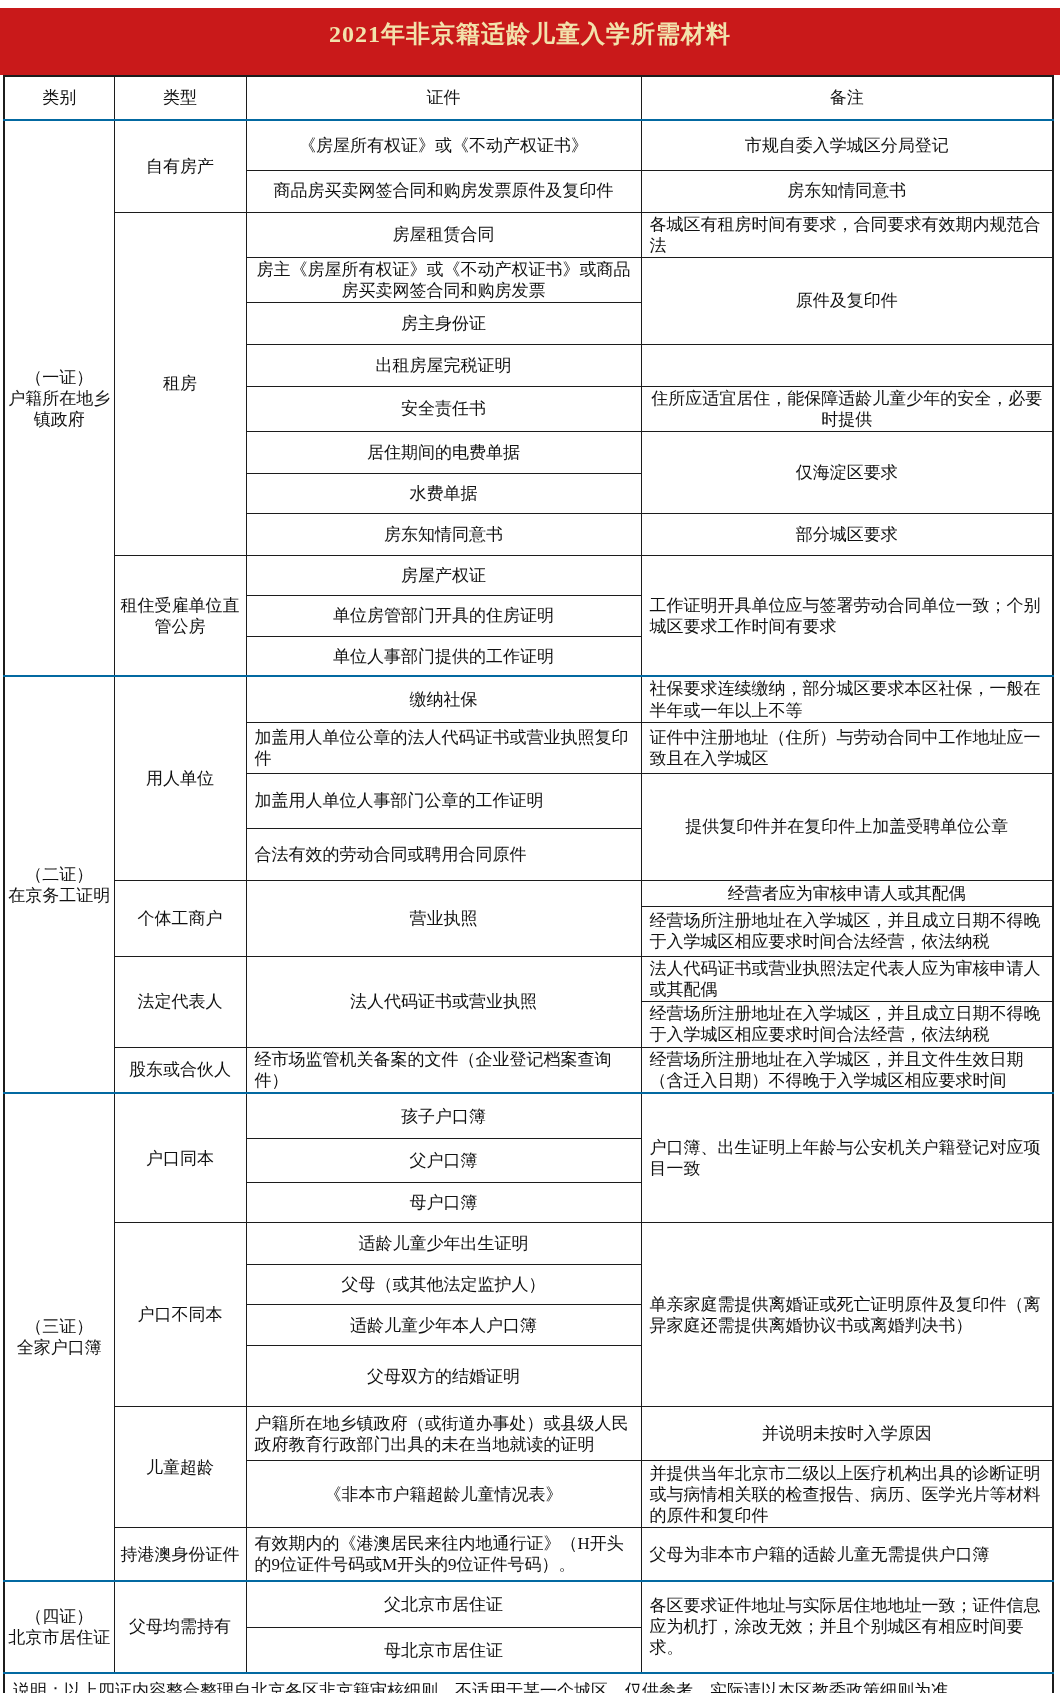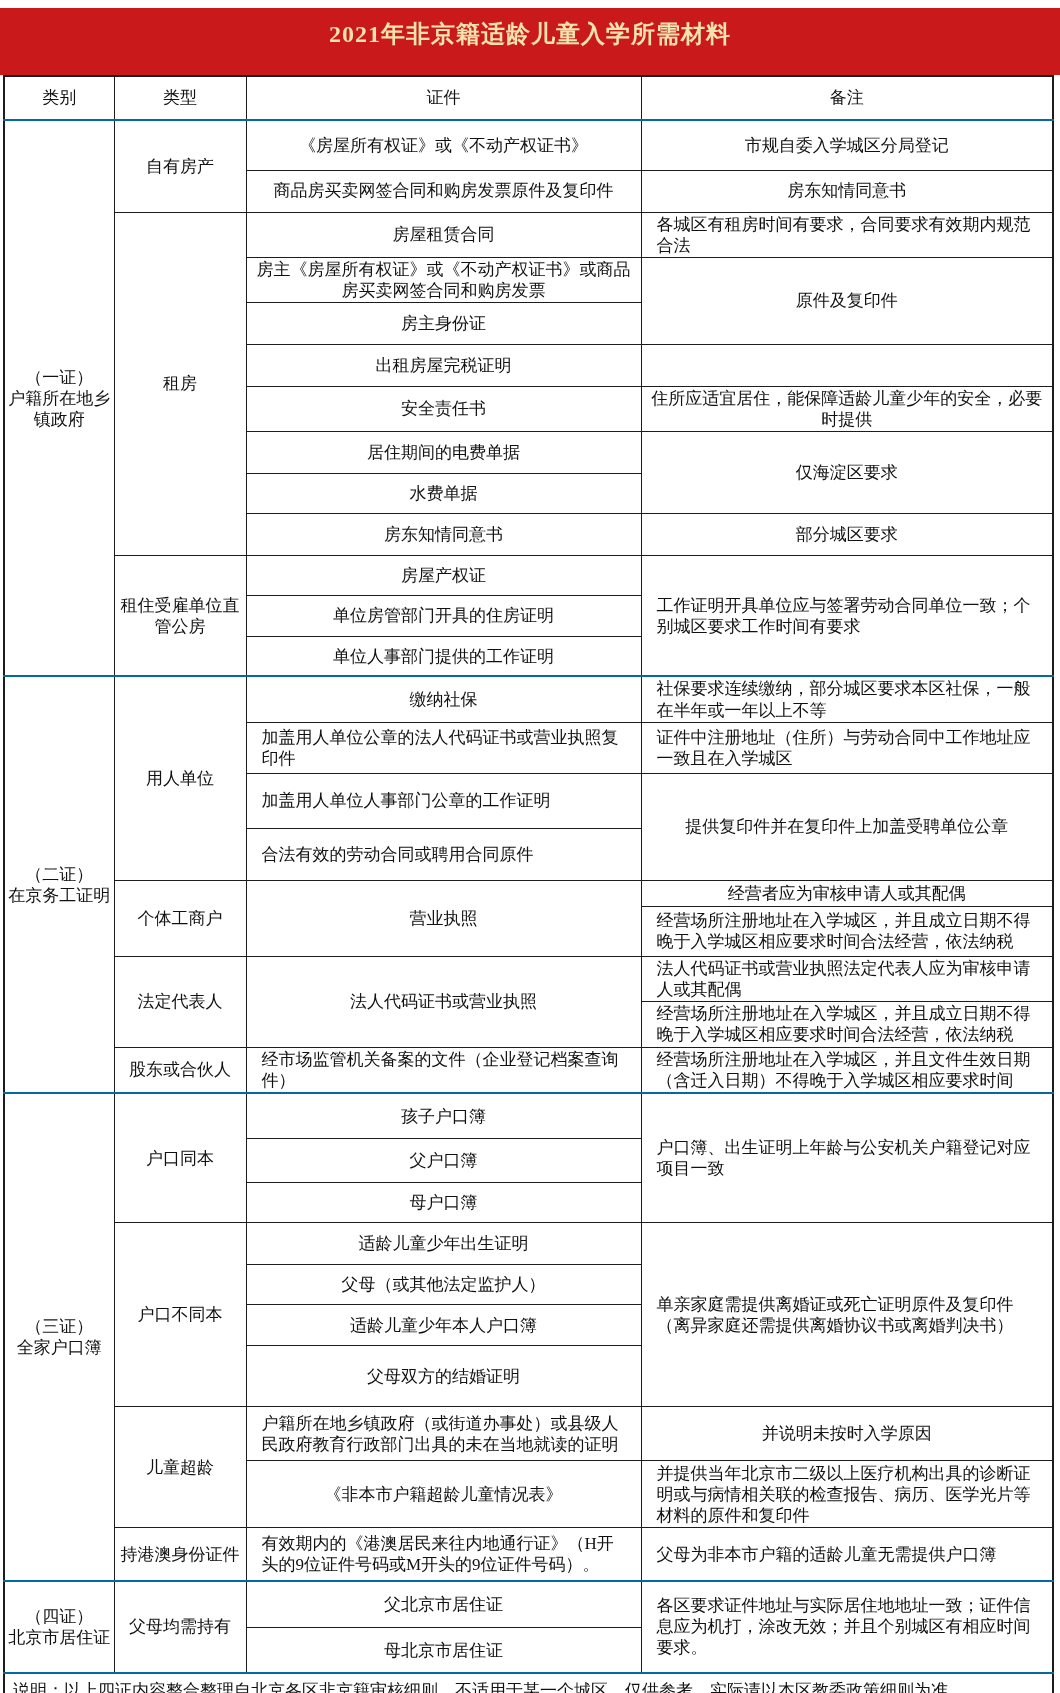--- a/index.html
+++ b/index.html
@@ -34,21 +34,21 @@
     border:1px solid #1c1c1c;
     font-size:17px;
     line-height:1.24;
     padding:1px 3px;
     text-align:center;
     vertical-align:middle;
     word-break:break-all;
     box-sizing:border-box;
   }
   th{font-weight:normal;}
-  td.left{text-align:left;padding:1px 15px;}
+  td.left{text-align:left;padding:1px 8px;}
   td.sec-top,th.sec-top{border-top:2px solid #0369a1;}
   td.grp-top{border-top:1.6px solid #1c1c1c;}
   td.footer-cell{text-align:left;padding:2px 8px;}
 </style>
 </head>
 <body>
 
 <div class="banner" style="background: rgb(201, 25, 26);">
   <span class="title" style="color: rgb(242, 226, 172);">2021年非京籍适龄儿童入学所需材料</span>
 </div>

